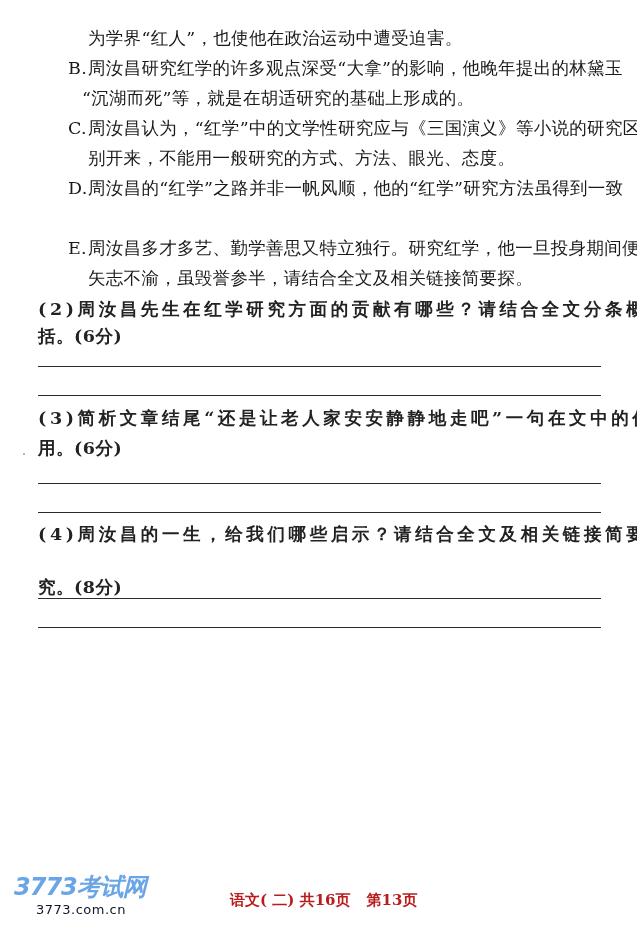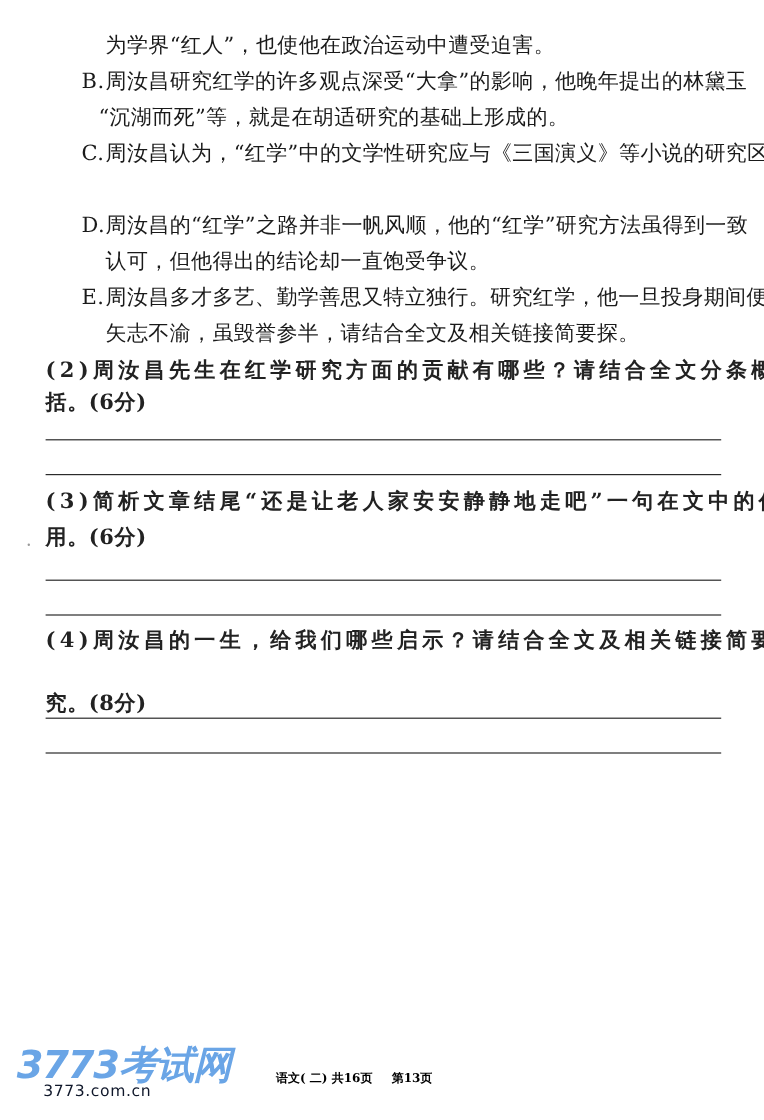--- a/index.html
+++ b/index.html
@@ -47,41 +47,41 @@
       position: absolute;
       left: 38px;
       width: 563px;
       height: 0;
       border-top: 1.5px solid #2b2b2b;
     }
     .footer {
       position: absolute;
       left: 230px;
       top: 889px;
-      font-size: 10px;
+      font-size: 15px;
       line-height: 22px;
       white-space: nowrap;
       font-weight: bold;
-      color: #000000;
+      color: #b91c1c;
     }
     .footer .gap { display: inline-block; width: 16px; }
     .watermark {
       position: absolute;
       left: 14px;
       top: 872px;
       width: 160px;
       height: 48px;
     }
     .wm-main {
       position: absolute;
       left: 0; top: 0;
       font-family: "DejaVu Sans", "Liberation Sans", sans-serif;
       font-weight: bold;
       font-style: italic;
-      font-size: 32px;
+      font-size: 24px;
       line-height: 30px;
       letter-spacing: -1px;
       color: #6aa5e6;
       white-space: nowrap;
     }
     .wm-sub {
       position: absolute;
       left: 22px; top: 30px;
       font-family: "DejaVu Sans", "Liberation Sans", sans-serif;
       font-size: 13px;
@@ -105,25 +105,25 @@
   <div class="line" style="left:88px; top:27px;">为学界“红人”，也使他在政治运动中遭受迫害。</div>
 
   <div class="line" style="left:68px; top:57px;">
     <span class="opt-label">B.</span><span>周汝昌研究红学的许多观点深受“大拿”的影响，他晚年提出的林黛玉</span>
   </div>
   <div class="line" style="left:82px; top:87px;">“沉湖而死”等，就是在胡适研究的基础上形成的。</div>
 
   <div class="line" style="left:68px; top:117px;">
     <span class="opt-label">C.</span><span>周汝昌认为，“红学”中的文学性研究应与《三国演义》等小说的研究区</span>
   </div>
+  <div class="line" style="left:88px; top:147px;">别开来，不能用一般研究的方式、方法、眼光、态度。</div>
 
   <div class="line" style="left:68px; top:177px;">
     <span class="opt-label">D.</span><span>周汝昌的“红学”之路并非一帆风顺，他的“红学”研究方法虽得到一致</span>
   </div>
-  <div class="line" style="left:88px; top:207px;">认可，但他得出的结论却一直饱受争议。</div>
 
   <div class="line" style="left:68px; top:237px;">
     <span class="opt-label">E.</span><span>周汝昌多才多艺、勤学善思又特立独行。研究红学，他一旦投身期间便</span>
   </div>
   <div class="line" style="left:88px; top:267px;">矢志不渝，虽毁誉参半，请结合全文及相关链接简要探。</div>
 
   <div class="q-line" style="left:38px; top:298px;">(2)周汝昌先生在红学研究方面的贡献有哪些？请结合全文分条概</div>
   <div class="q-line tight" style="left:38px; top:325px;text-align:center;">括。(6分)</div>
   <div class="answer-line" style="top:366px;"></div>
   <div class="answer-line" style="top:395px;"></div>

